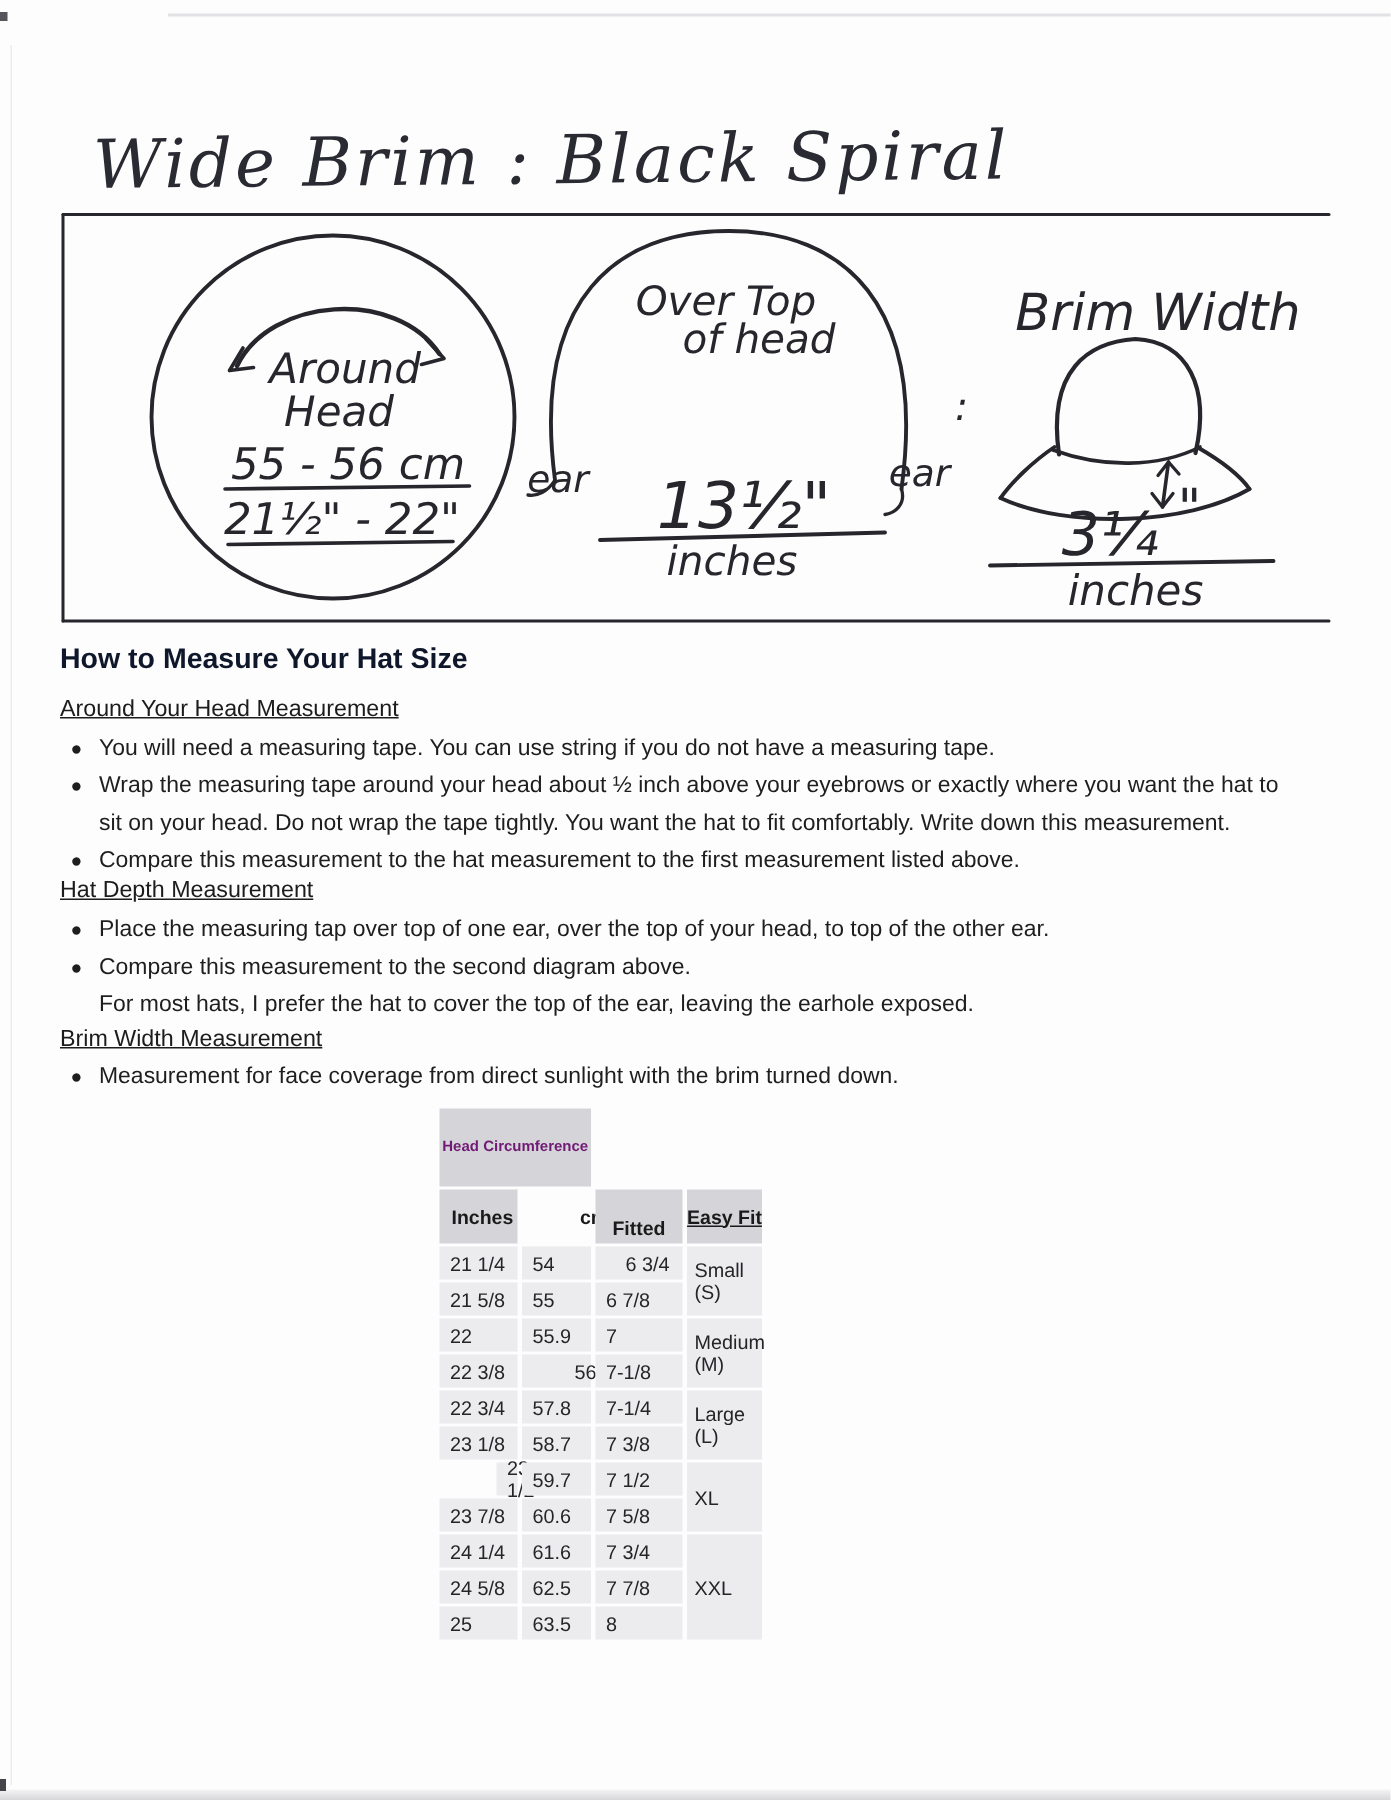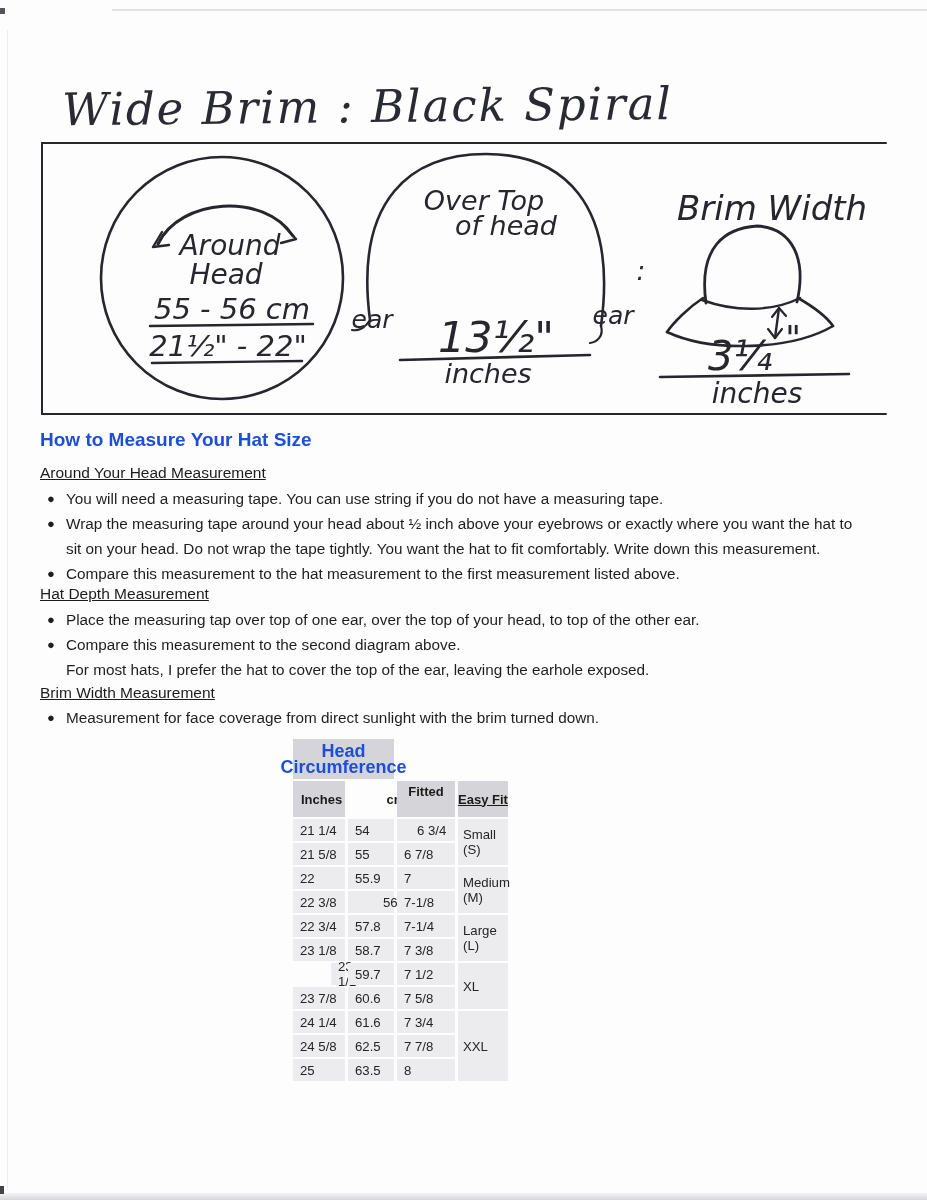--- a/index.html
+++ b/index.html
@@ -27,46 +27,46 @@
   .diagram-svg { position:absolute; left:0; top:140px; }
   .diagram-svg .ink { stroke:#26262c; fill:none; stroke-linecap:round; }
   .diagram-svg text {
     font-family:"DejaVu Sans", sans-serif; font-style:italic;
     fill:#26262c; text-anchor:middle;
   }
 
   
   .heading {
     position:absolute; left:40px; top:429px;
-    font-size:19px; font-weight:bold; color:#1d4ed8;
+    font-size:19px; font-weight:bold; color:#0f172a;
   }
   .sec-title {
     position:absolute; left:40px;
     font-size:15.5px; color:#1c1c1c; text-decoration:underline;
   }
   .bullets { position:absolute; left:40px; width:825px; list-style:none; }
   .bullets li { display:flex; font-size:15.3px; line-height:25px; color:#1e1e1e; }
   .bullets .dot { flex:0 0 26px; padding-left:7px; font-size:13px; }
   .bullets .btxt { flex:1; }
 
   
   .size-table { position:absolute; left:293px; top:739px; width:216px; }
   .merged-head {
-    width:101px; height:40px; background:#d5d5d9;
+    width:101px; height:52px; background:#d5d5d9;
     display:flex; align-items:center; justify-content:center; text-align:center;
-    font-size:18px; font-weight:bold; line-height:16px; color:#1d4ed8;
+    font-size:10px; font-weight:bold; line-height:16px; color:#701a75;
   }
   .head-row { display:grid; grid-template-columns:52px 46px 58px 50px; column-gap:3px; margin-top:2px; }
   .head-row .hcell {
     height:36px; background:#d5d5d9; font-size:13px; font-weight:bold; color:#1a1a1a;
     display:flex; align-items:center;
   }
   .head-row .h0 { padding-left:8px; }
   .head-row .h1 { justify-content:center;margin-left:48px; }
-  .head-row .h2 { justify-content:center; align-items:flex-end; padding-bottom:18px; }
+  .head-row .h2 { justify-content:center; align-items:flex-end; padding-bottom:3px; }
   .head-row .h3 { justify-content:center; text-align:right; line-height:15px;text-decoration:underline; }
   .body-grid {
     display:grid; grid-template-columns:52px 46px 58px 50px;
     grid-auto-rows:22px; column-gap:3px; row-gap:2px; margin-top:2px;
   }
   .body-grid .cell {
     background:#ececef; font-size:13.2px; color:#252528;
     display:flex; align-items:center; padding-left:7px;
   }
   .body-grid .fit { line-height:15px; display:flex; align-items:center; padding-left:5px; }

